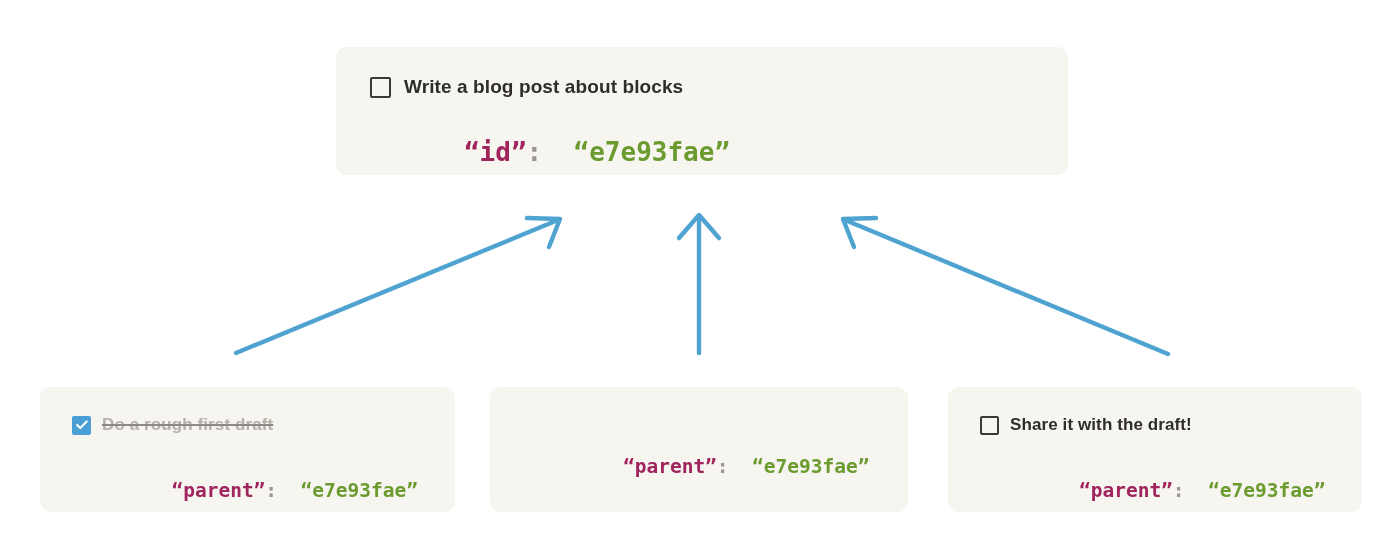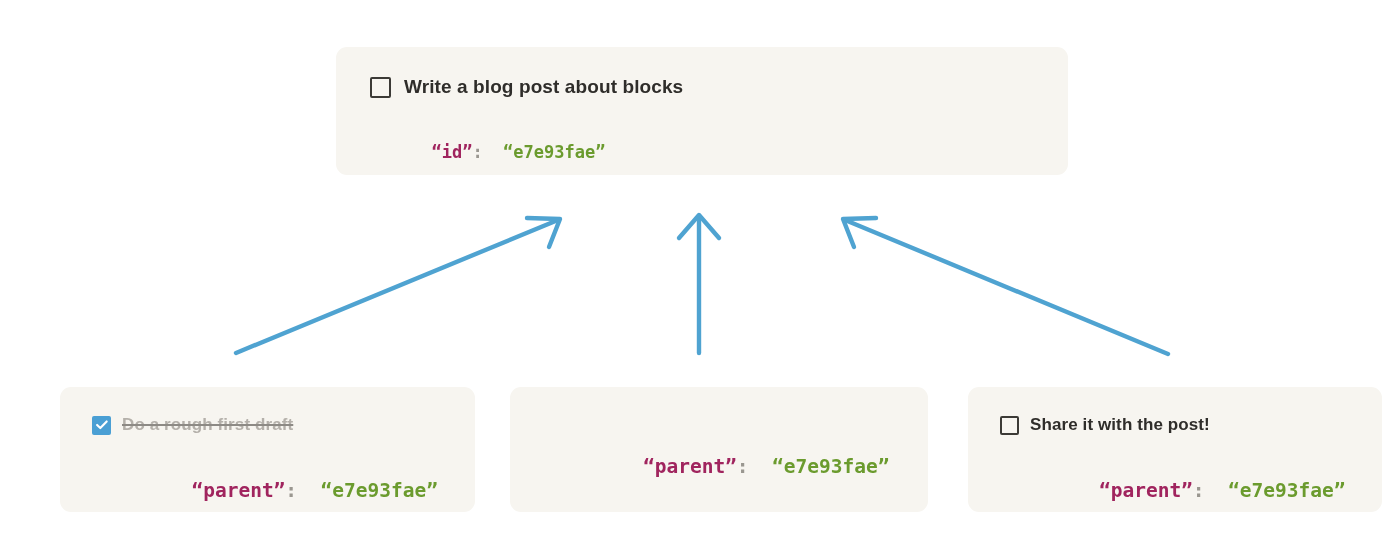--- a/index.html
+++ b/index.html
@@ -38,21 +38,20 @@
     top: 35px;
     width: 732px;
     height: 128px;
     padding: 28px 0 0 34px;
   }
 
   .card-child {
     top: 375px;
     height: 125px;
     padding: 26px 8px 0 32px;
-    margin-left: 20px;
   }
 
   .card-child-1 { left: 40px;  width: 415px; }
   .card-child-2 { left: 490px; width: 418px; }
   .card-child-3 { left: 948px; width: 414px; }
 
   
   .task-row {
     display: flex;
     align-items: center;
@@ -106,21 +105,21 @@
     color: #b4b0aa;
     text-decoration: line-through;
     text-decoration-color: #8d8a85;
     text-decoration-thickness: 1.5px;
   }
 
   
   .json-line {
     margin-top: 14px;
     font-family: "DejaVu Sans Mono", monospace;
-    font-size: 17px;
+    font-size: 26px;
     line-height: 26px;
     white-space: pre;
   }
   .card-child .json-line {
     margin-top: 15px;
     font-size: 19.5px;
     text-align: center;
   }
   .json-key   { color: #a0245e; }
   .json-colon { color: #9a9790; }
@@ -185,20 +184,20 @@
 
   <div class="card card-child card-child-2">
     <div class="json-line">
       <span class="json-key">“parent”</span><span class="json-colon">:</span>  <span class="json-val">“e7e93fae”</span>
     </div>
   </div>
 
   <div class="card card-child card-child-3">
     <div class="task-row">
       <span class="checkbox unchecked"></span>
-      <span class="task-title">Share it with the post!</span>
+      <span class="task-title">Share it with the draft!</span>
     </div>
     <div class="json-line">
       <span class="json-key">“parent”</span><span class="json-colon">:</span>  <span class="json-val">“e7e93fae”</span>
     </div>
   </div>
 
 </div>
 
 </body></html>

